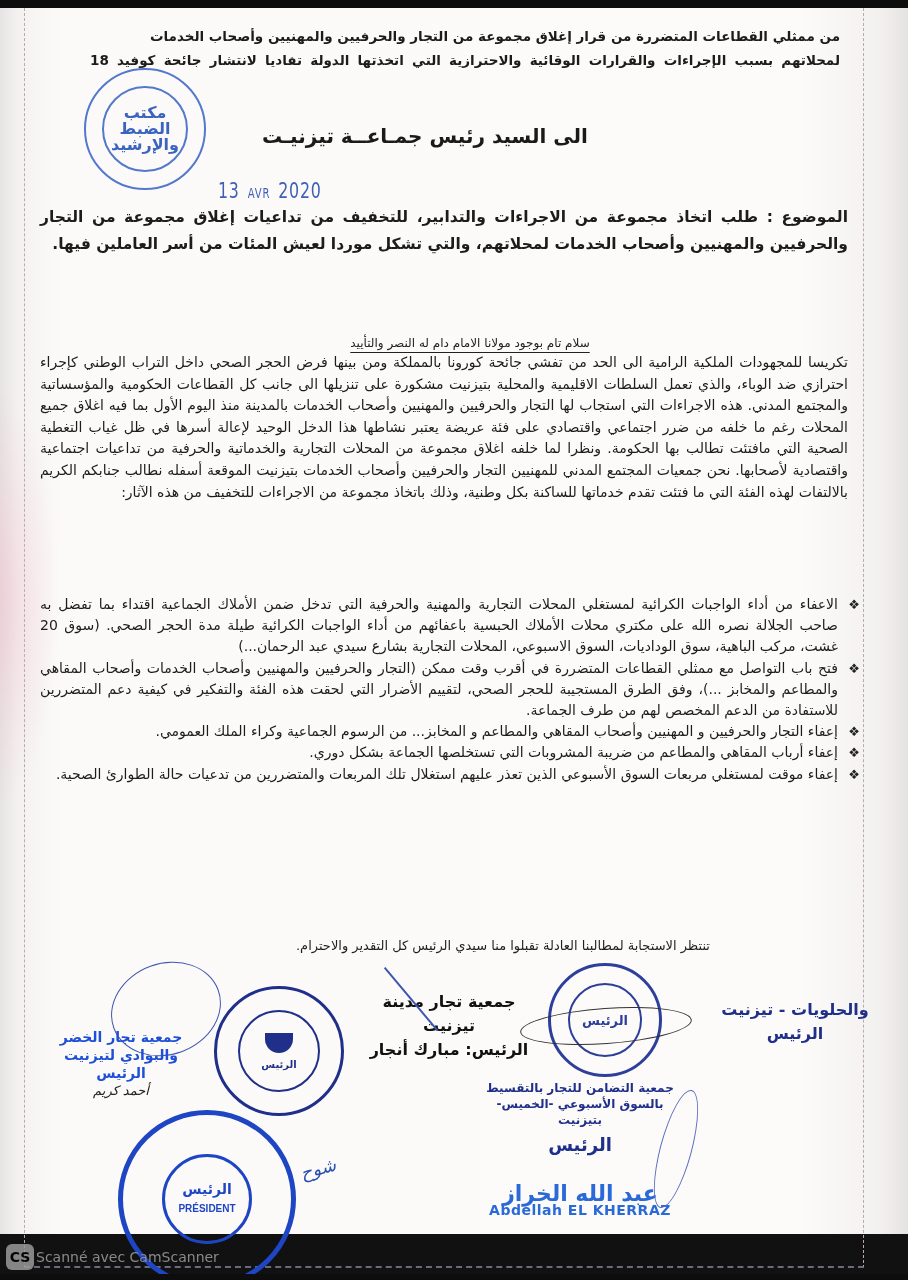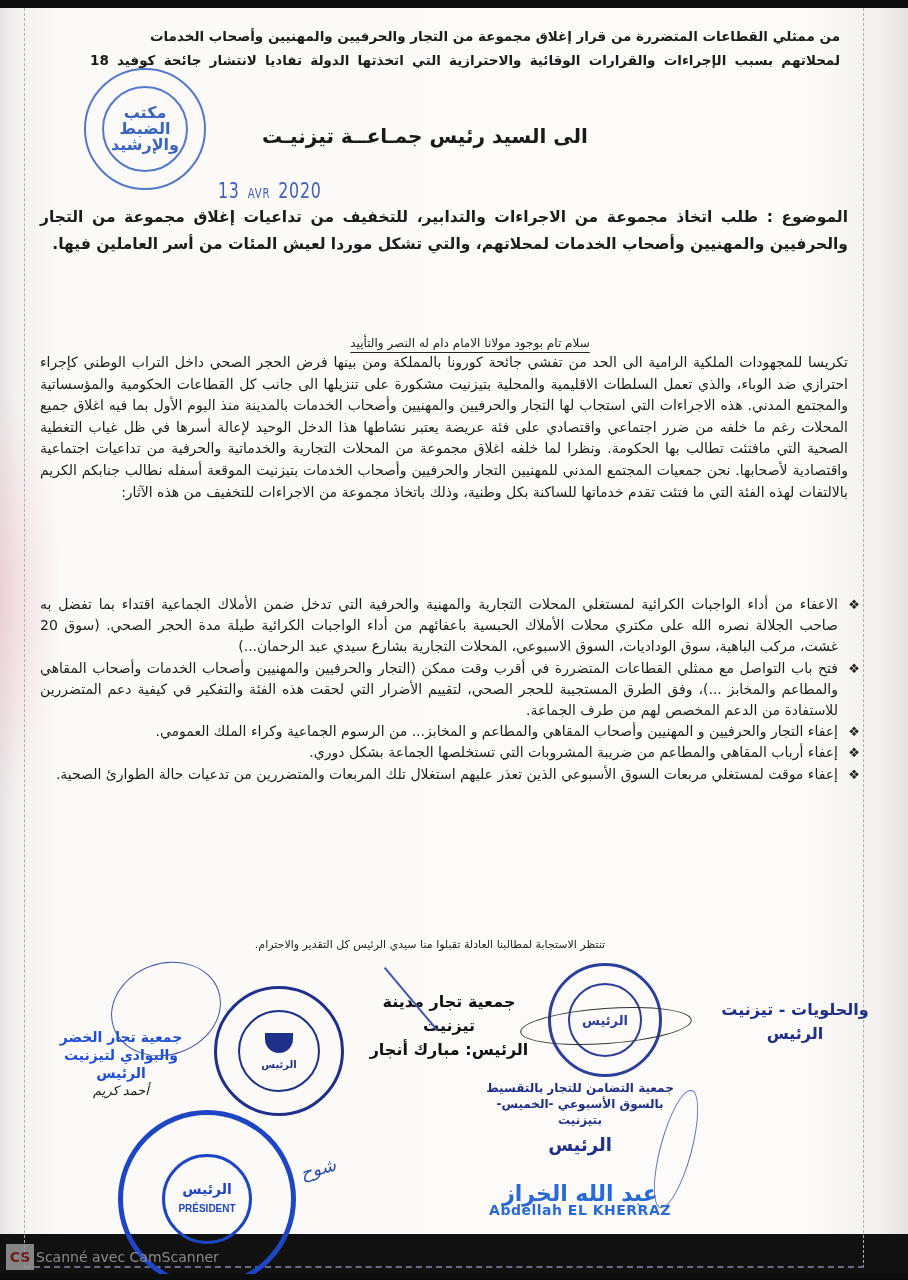--- a/index.html
+++ b/index.html
@@ -55,22 +55,22 @@
     .bullets {
       position: absolute; left: 40px; top: 586px; width: 820px;
       margin: 0; padding: 0; list-style: none;
       font-size: 14px; line-height: 21.2px;
     }
     .bullets li { position: relative; padding-right: 22px; margin-bottom: 0px; text-align: justify; text-align-last: right; }
     .bullets li .b-icon {
       position: absolute; right: 0; top: 0; font-size: 13px; color: #222;
     }
     .closing {
-      position: absolute; left: 150px; top: 930px; width: 560px; text-align: center;
-      font-size: 11px; direction: rtl; color: #1f1f1f;
+      position: absolute; left: 150px; top: 930px; width: 560px; text-align: right;
+      font-size: 13px; direction: rtl; color: #1f1f1f;
     }
     
     .stamp {
       position: absolute; border-radius: 50%;
       border: 3px solid #2f55b4; color: #2a4fae;
       display: flex; align-items: center; justify-content: center;
     }
     .stamp .inner {
       border-radius: 50%; border: 2px solid #2f55b4;
       display: flex; align-items: center; justify-content: center;
@@ -95,21 +95,21 @@
     .sig-5 .title { font-size: 18px; line-height: 26px; margin-top: 4px; }
     .sig-5 .name-ar { color: #2a6ad8; font-size: 22px; margin-top: 28px; }
     .sig-5 .name-lat { color: #2a6ad8; direction: ltr; font-size: 14px; letter-spacing: 0.5px; font-family: "DejaVu Sans", sans-serif; }
     .scribble { position: absolute; border: 1.5px solid #3e56b0; border-radius: 50%; }
     .hand-extra { position: absolute; left: 300px; top: 1150px; color: #2a4fae; font-style: italic; font-size: 18px; transform: rotate(-15deg); direction: rtl; }
     .watermark {
       position: absolute; left: 6px; bottom: 10px; display: flex; align-items: center;
       color: #8a8a8a; font-size: 14px; font-family: "DejaVu Sans", sans-serif;
     }
     .cs-icon {
-      width: 28px; height: 26px; background: #9a9a9a; color: #7f1d1d; border-radius: 0;
+      width: 28px; height: 26px; background: #9a9a9a; color: #000000; border-radius: 6px;
       font-size: 14px; font-weight: bold; display: flex; align-items: center; justify-content: center; margin-right: 2px;
       opacity: 0.85;
     }
   </style>
 </head>
 <body>
 
 <div class="topbar"></div>
 
 <div class="paper">

